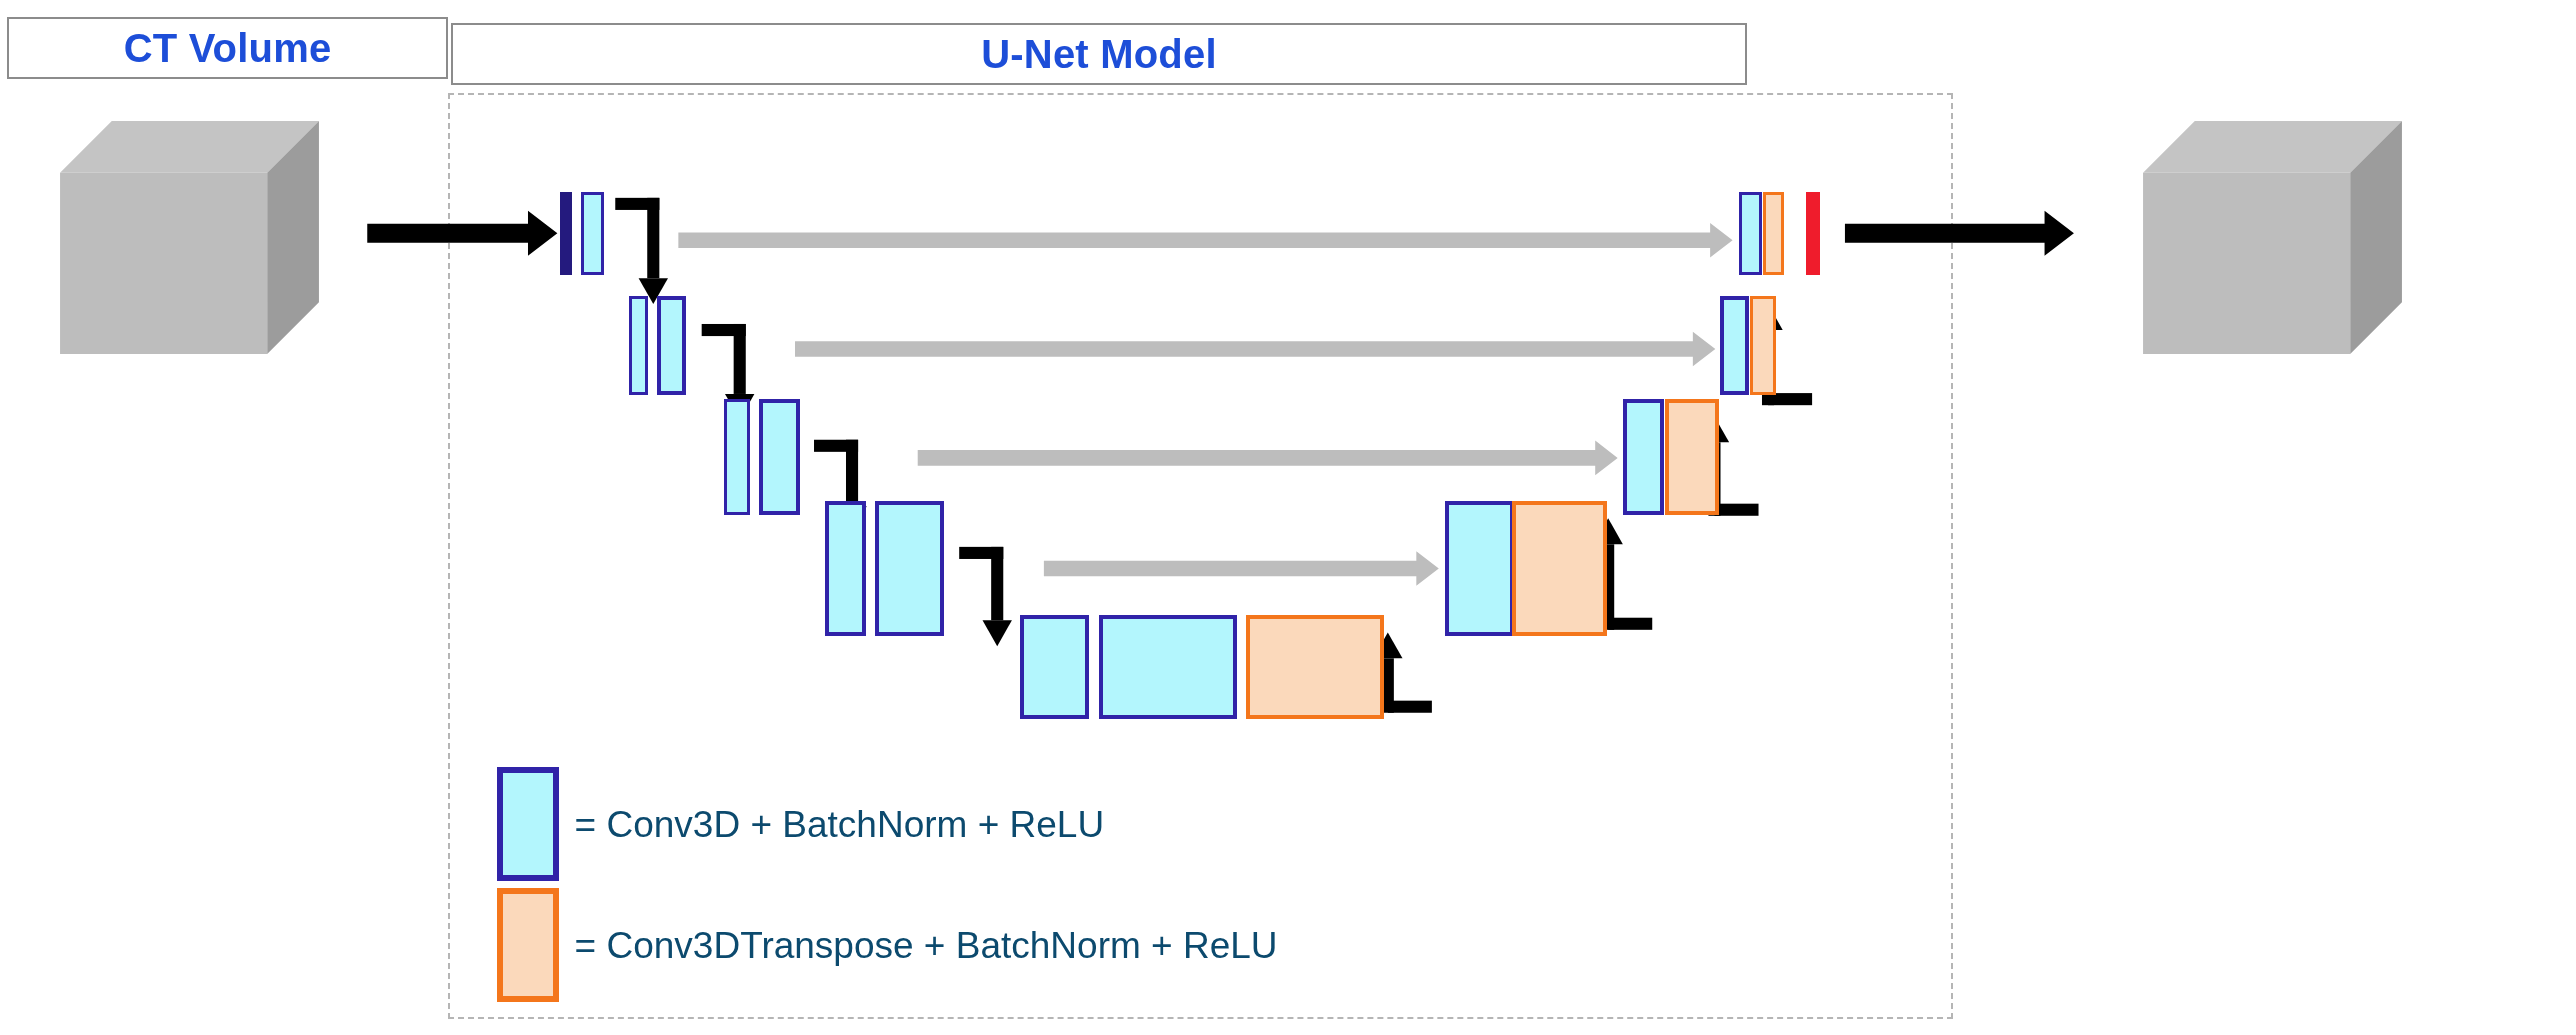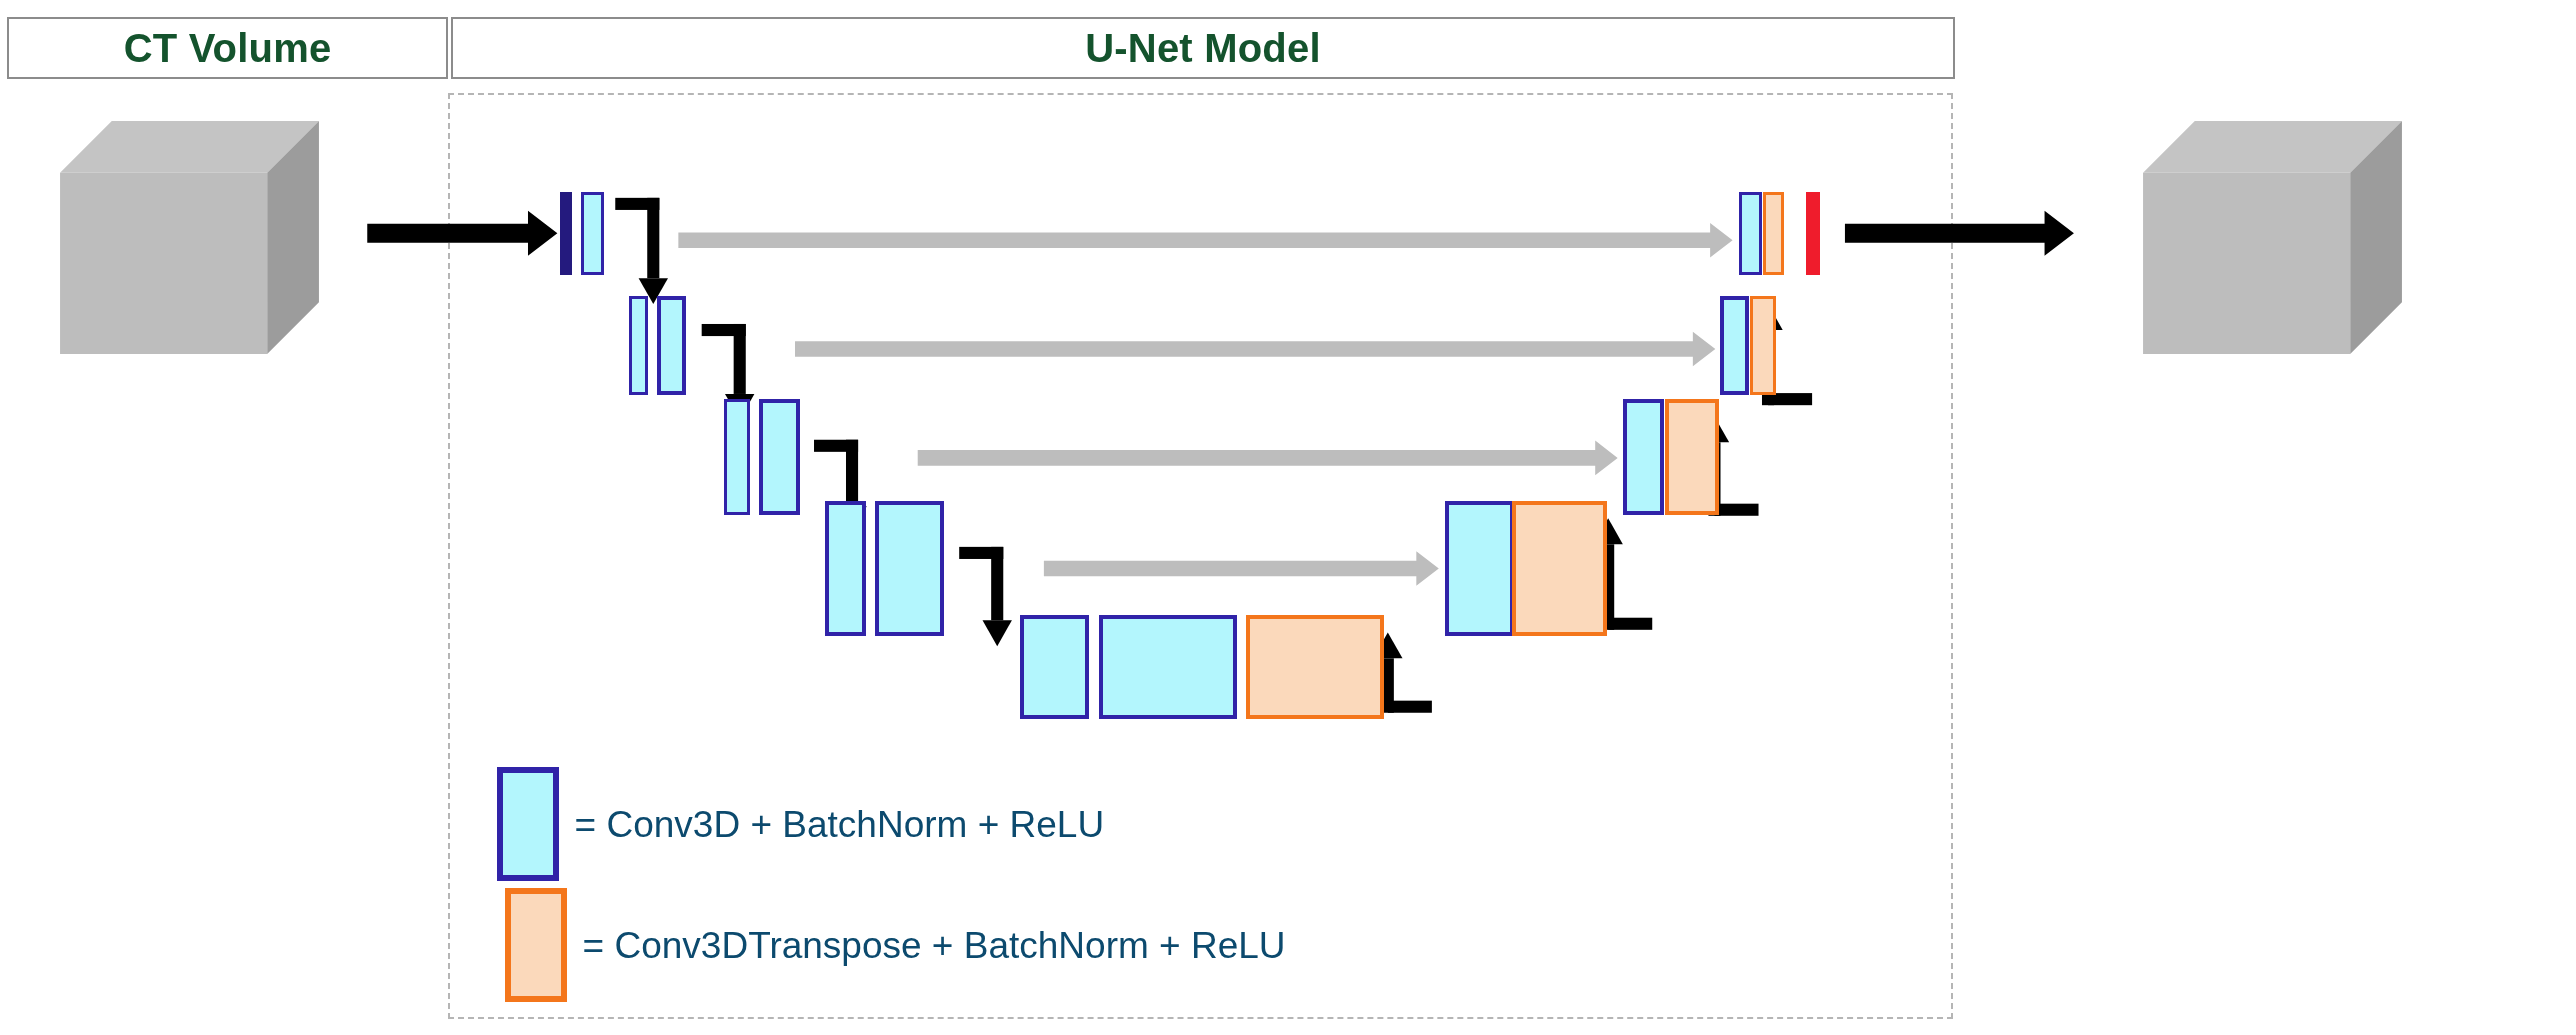--- a/index.html
+++ b/index.html
@@ -26,27 +26,27 @@
     background: #ffffff;
     border: 2.6px solid #8c8c8c;
     display: flex;
     align-items: center;
     justify-content: center;
   }
   .hdr-label {
     font-family: "Liberation Sans", sans-serif;
     font-weight: bold;
     font-size: 40px;
-    color: #14532d;
+    color: #1d4ed8;
     letter-spacing: 0.2px;
     white-space: nowrap;
   }
 
   #hdr-ct      { left: 7px;    top: 17.3px;  width: 441px;  height: 62px; }
-  #hdr-unet    { left: 451px;  top: 17px;  width: 1504px; height: 62px; }
+  #hdr-unet    { left: 451px;  top: 23px;  width: 1296px; height: 62px; }
   #hdr-seg     { left: 1988px; top: 17.3px;  width: 581px;  height: 62px; }
 
   
   #model-frame {
     position: absolute;
     left: 448px;
     top: 93px;
     width: 1505px;
     height: 926px;
     box-sizing: border-box;
@@ -114,21 +114,21 @@
   .legend-swatch.sw-deconv { background: #fbd9bb; border: 6px solid #f4761b; }
   .legend-text {
     margin-left: 15.6px;
     font-family: "Liberation Sans", sans-serif;
     font-size: 37px;
     color: #0c4a6e;
     white-space: nowrap;
     line-height: 1;
   }
   #legend-row-conv   { left: 0px;  top: 0px; }
-  #legend-row-deconv { left: 8px;  top: 121px; text-align: right; }
+  #legend-row-deconv { left: 0px;  top: 121px; text-align: right; }
 </style>
 </head>
 <body>
 
 <div id="page">
 
   <div class="hdr" id="hdr-ct">
     <span class="hdr-label">CT Volume</span>
   </div>
   <div class="hdr" id="hdr-unet">

